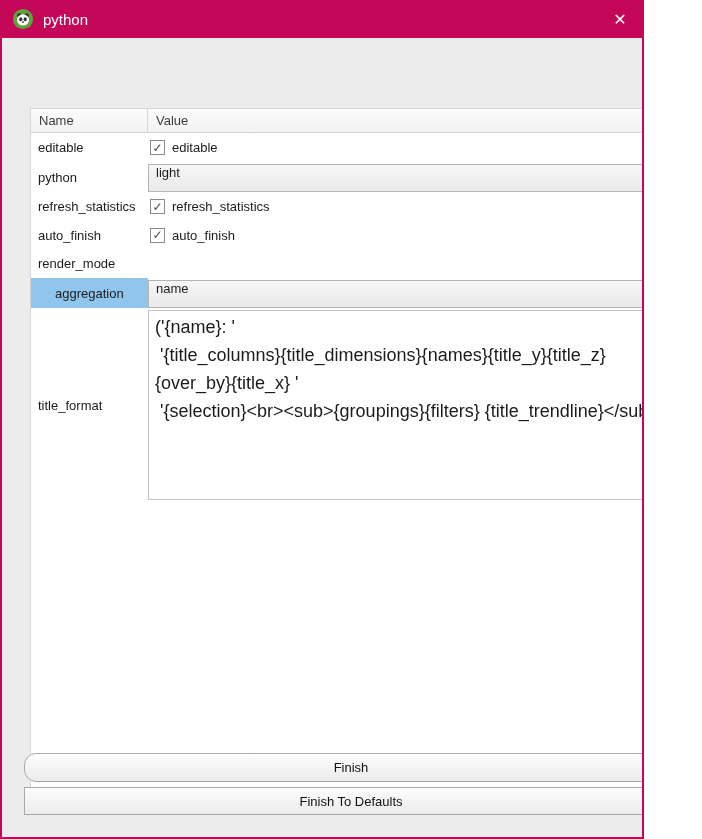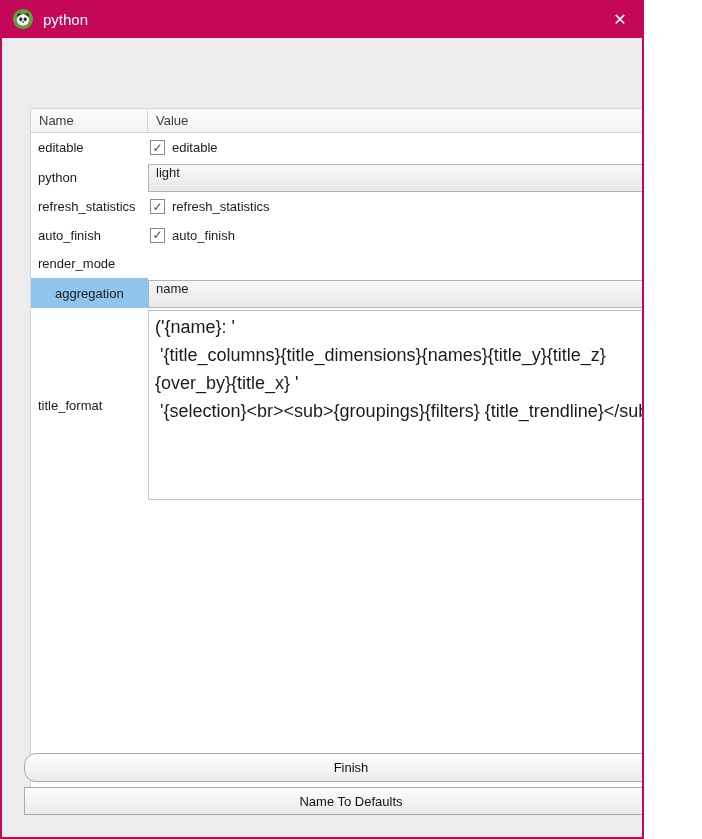--- a/index.html
+++ b/index.html
@@ -191,15 +191,15 @@
         <textarea class="ta" spellcheck="false" style="">('{name}: '
  '{title_columns}{title_dimensions}{names}{title_y}{title_z}{over_by}{title_x} '
  '{selection}&lt;br&gt;&lt;sub&gt;{groupings}{filters} {title_trendline}&lt;/sub&gt;')</textarea>
       </div>
     </div>
 
     <div class="filler"></div>
   </div>
 
   <div class="btn btn-finish">Finish</div>
-  <div class="btn btn-reset">Name To Defaults</div>
+  <div class="btn btn-reset">Finish To Defaults</div>
 
 </div>
 
 </body></html>

